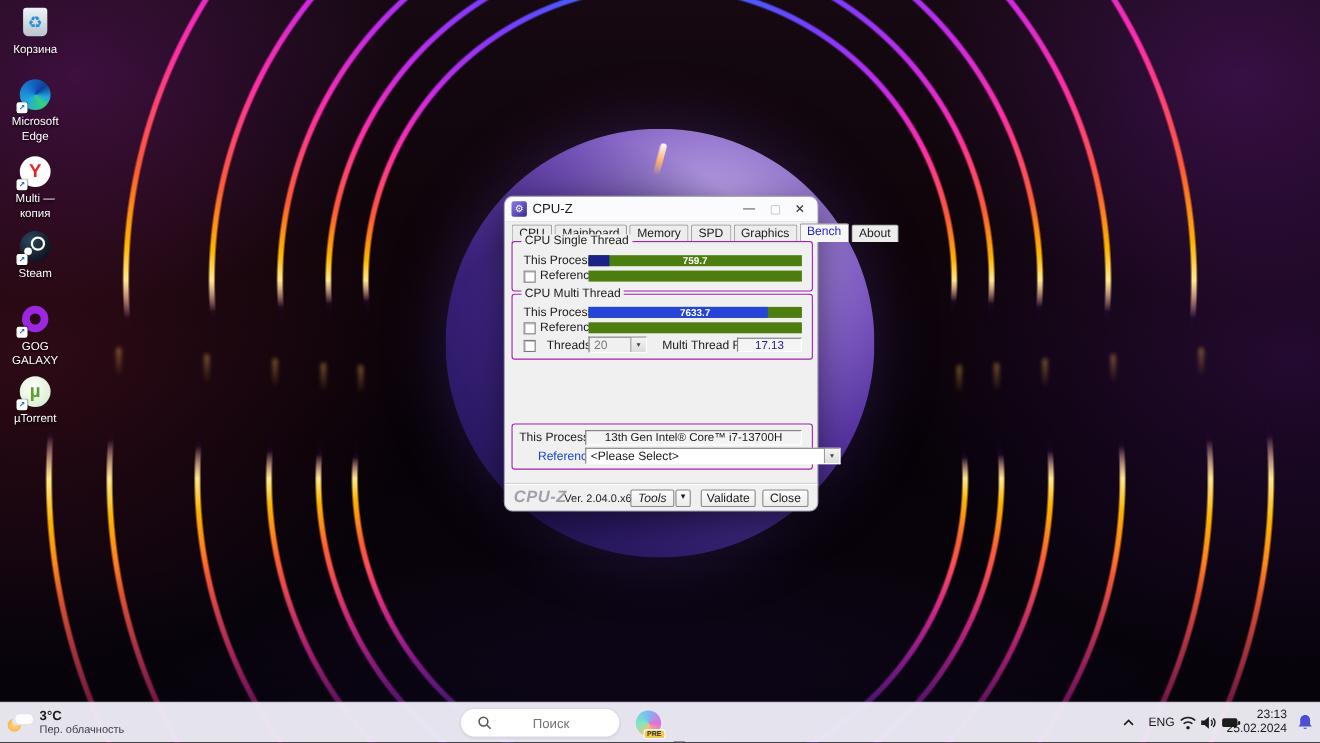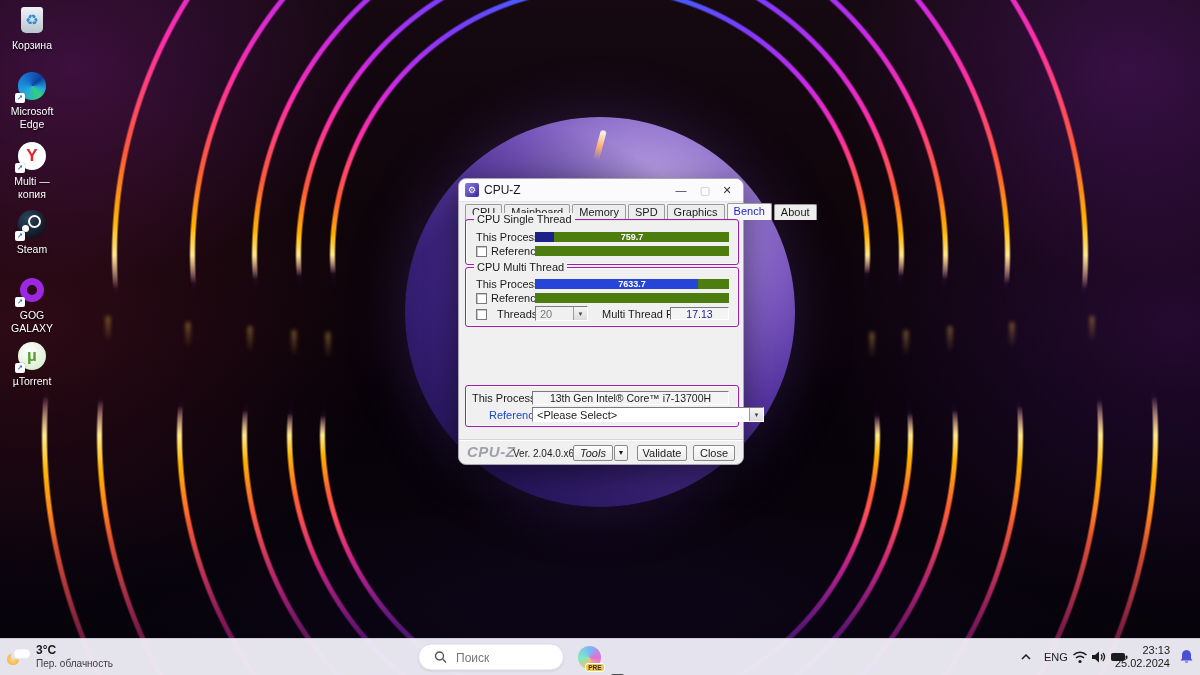--- a/index.html
+++ b/index.html
@@ -100,21 +100,21 @@
   .wicon{position:relative;width:24px;height:20px;}
   .wicon .sun{position:absolute;left:1px;bottom:2px;width:12px;height:12px;border-radius:50%;background:radial-gradient(#ffd87a,#f5a83c);}
   .wicon .cloud{position:absolute;right:0;top:2px;width:16px;height:9px;background:#fdfdff;border-radius:6px;box-shadow:-4px 2px 0 -1px #dde6f5;}
   .wtxt{display:flex;flex-direction:column;line-height:1.25;}
   .wtemp{font-size:12px;font-weight:bold;color:#1a1a1a;}
   .wcond{font-size:10px;color:#3c3c46;}
   .startlogo{left:388px;width:24px;height:24px;display:grid;grid-template-columns:10px 10px;grid-template-rows:10px 10px;gap:2px;place-content:center;}
   .startlogo div{background:#2b9cf2;}
   .search{left:418px;width:146px;height:27px;background:#fff;border:1px solid #dddae6;border-radius:14px;
     box-shadow:0 1px 2px rgba(0,0,0,.08);display:flex;align-items:center;gap:7px;padding:0 10px;box-sizing:border-box;}
-  .search input{border:none;outline:none;font-size:12px;color:#606068;width:90px;background:transparent;font-family:inherit;}
+  .search input{border:none;outline:none;font-size:12px;color:#606068;width:90px;background:transparent;font-family:inherit;text-align:center;}
   .tbico{width:26px;height:26px;display:flex;align-items:center;justify-content:center;position:relative;}
   .copilot{width:23px;height:23px;border-radius:50%;background:conic-gradient(#7ab8f5,#e070d8,#f5c26b,#7de8c3,#7ab8f5);position:relative;}
   .pre{position:absolute;right:-4px;bottom:-3px;background:#f2c94c;color:#333;font-size:6.5px;font-weight:bold;
     padding:0 2px;border-radius:3px;border:1px solid #fff;}
   .tview{position:relative;width:24px;height:24px;}
   .tview .b1{position:absolute;left:2px;top:3px;width:13px;height:16px;background:#4a4a52;border-radius:2px;}
   .traytxt{font-size:11px;color:#1a1a1a;}
   .clock{right:30px;flex-direction:column;align-items:flex-end;line-height:1.2;}
   .clock div{font-size:11px;color:#1a1a1a;}
 </style>

